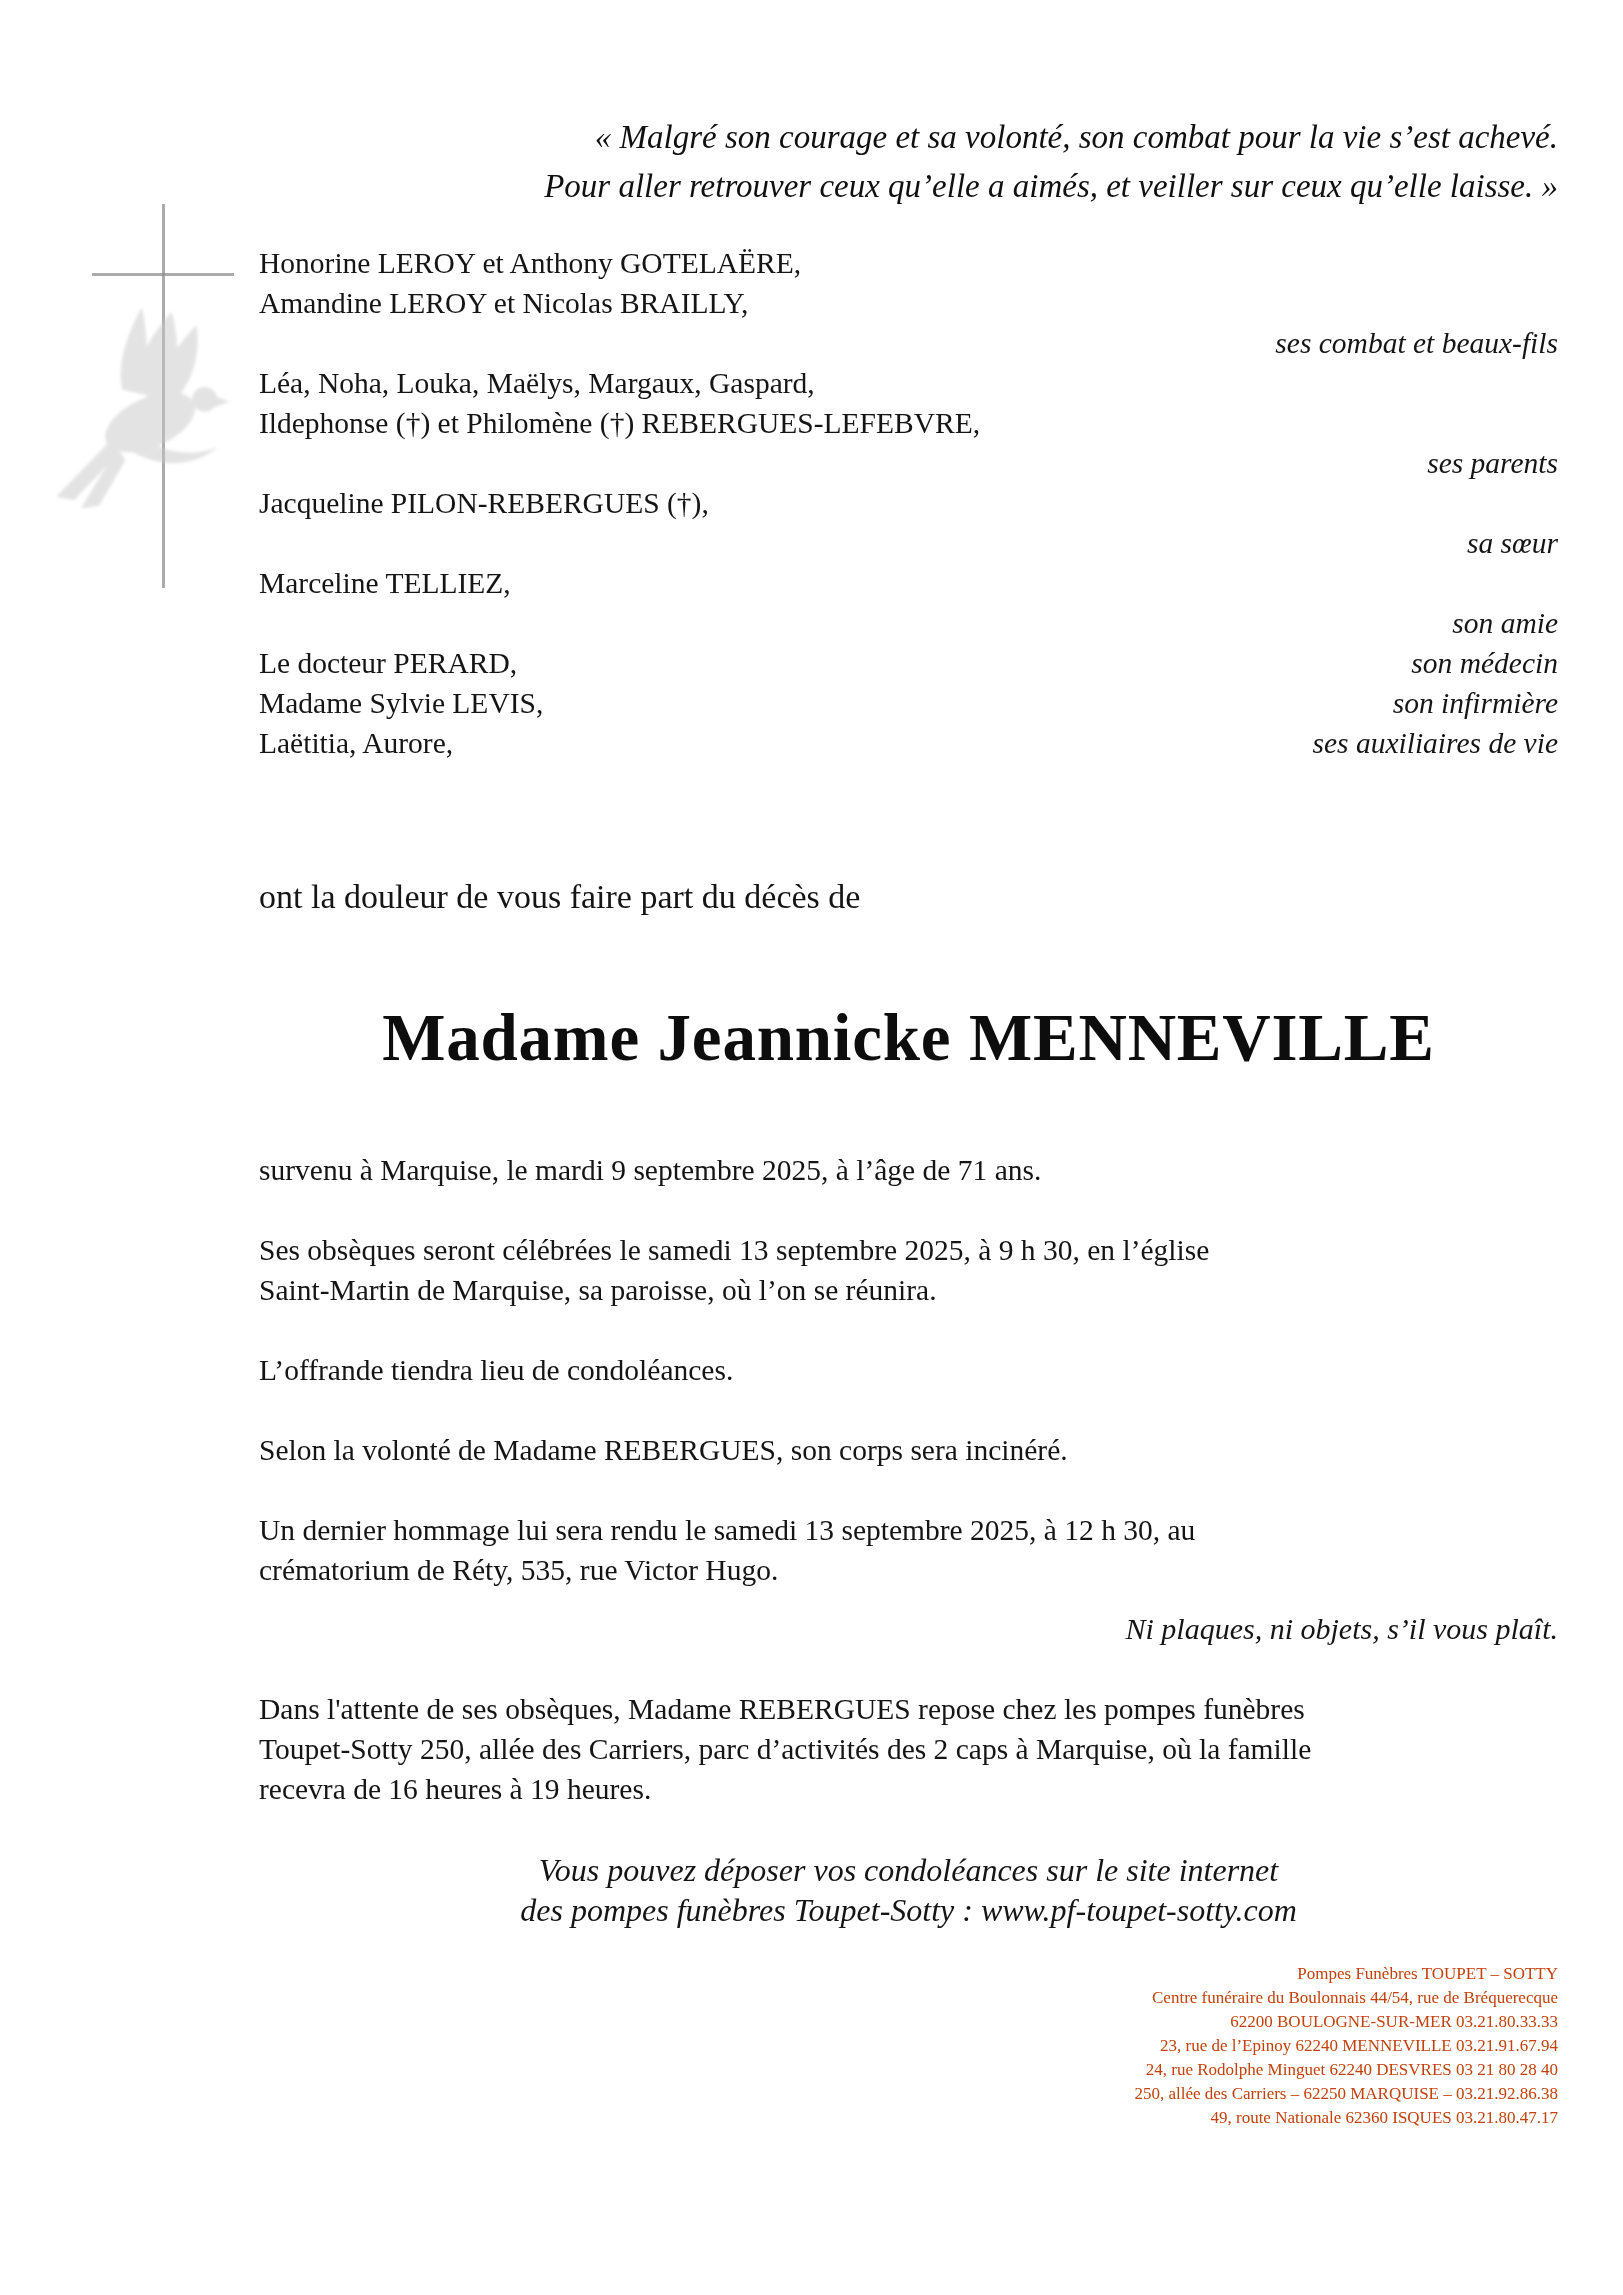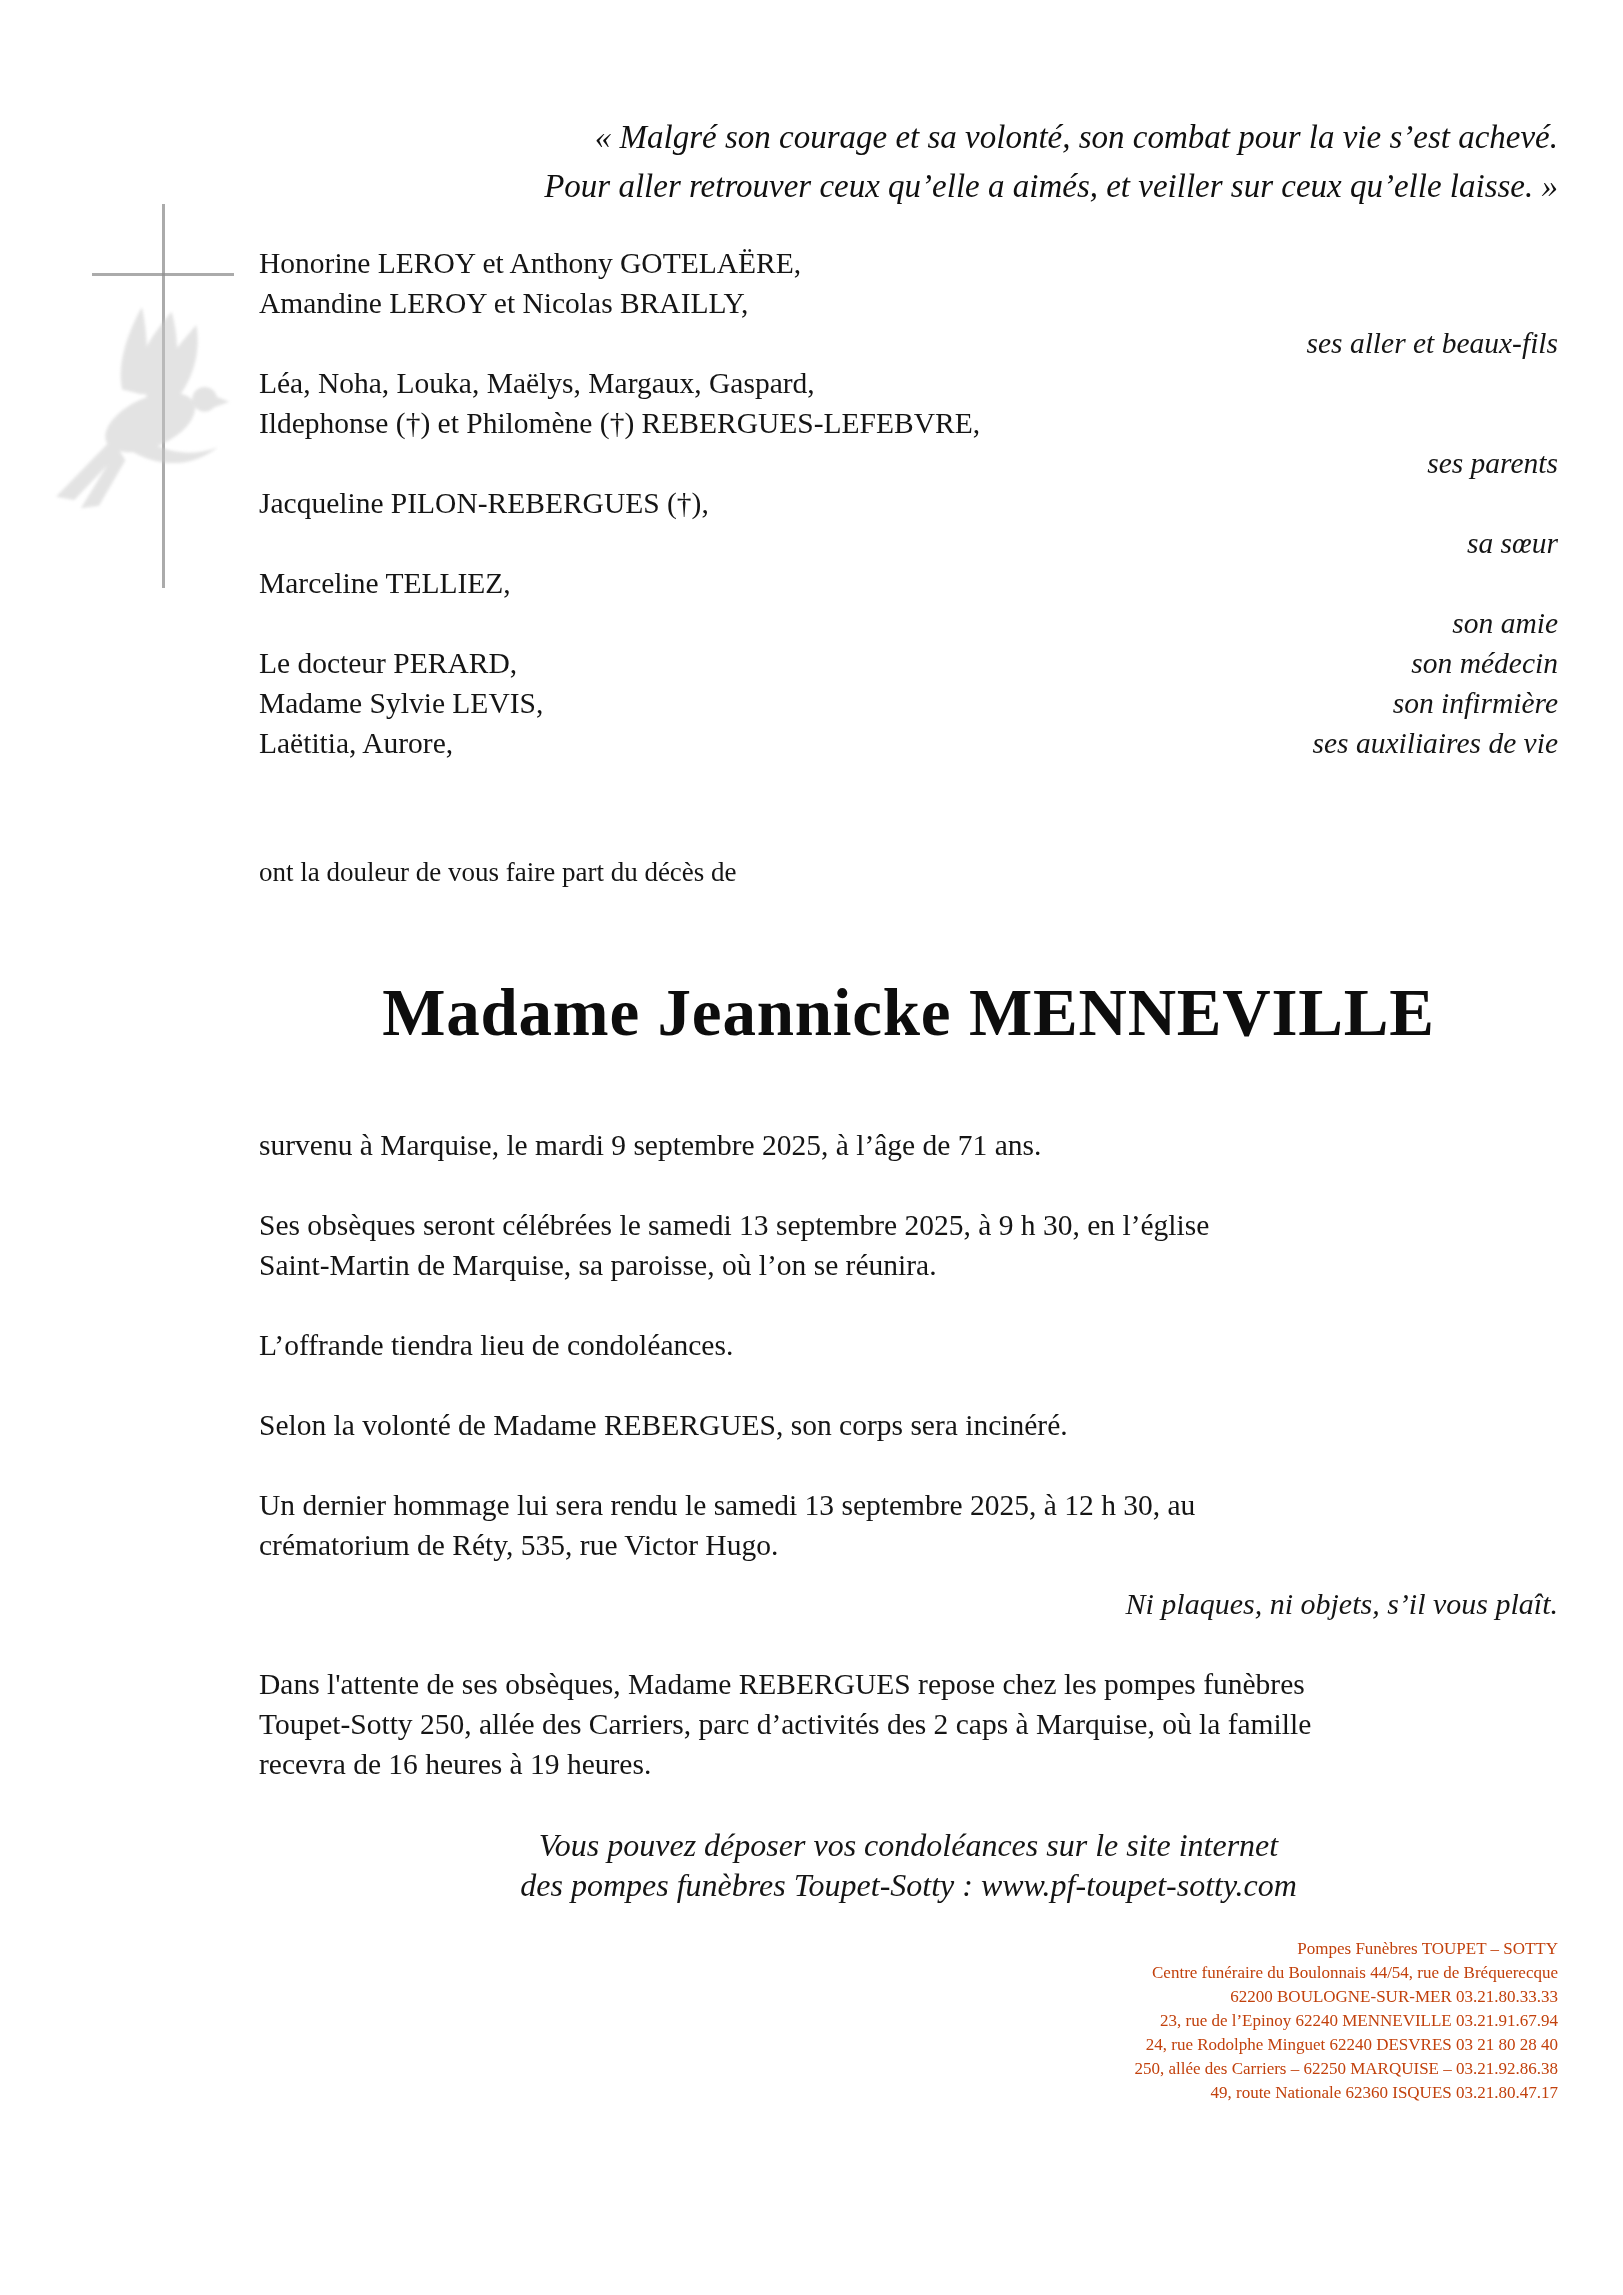--- a/index.html
+++ b/index.html
@@ -28,21 +28,21 @@
     text-align:right;
     font-style:italic;
     font-size:33px;
     line-height:49px;
     color:#101010;
   }
   .family{margin-top:32px;font-size:29.5px;line-height:40px;}
   .frow{display:flex;justify-content:space-between;white-space:nowrap;}
   .fname{text-align:center;}
   .frel{margin-left:auto;font-style:italic;}
-  .intro{margin-top:89px;font-size:27px;line-height:40px;}
+  .intro{margin-top:114px;font-size:34px;line-height:40px;}
   .title{
     margin-top:80px;
     text-align:center;
     font-size:67px;
     line-height:80px;
     font-weight:bold;
     letter-spacing:0.8px;
     color:#0d0d0d;
   }
   .para{margin-top:40px;font-size:29.5px;line-height:40px;}
@@ -99,21 +99,21 @@
     </div>
 
     <div class="family">
       <div class="frow">
           <span class="fname">Honorine LEROY et Anthony GOTELAËRE,</span>
         </div>
       <div class="frow">
           <span class="fname">Amandine LEROY et Nicolas BRAILLY,</span>
         </div>
       <div class="frow">
-          <span class="frel">ses aller et beaux-fils</span>
+          <span class="frel">ses combat et beaux-fils</span>
         </div>
       <div class="frow">
           <span class="fname">Léa, Noha, Louka, Maëlys, Margaux, Gaspard,</span>
         </div>
       <div class="frow">
           <span class="fname">Ildephonse (†) et Philomène (†) REBERGUES-LEFEBVRE,</span>
         </div>
       <div class="frow">
           <span class="frel">ses parents</span>
         </div>

